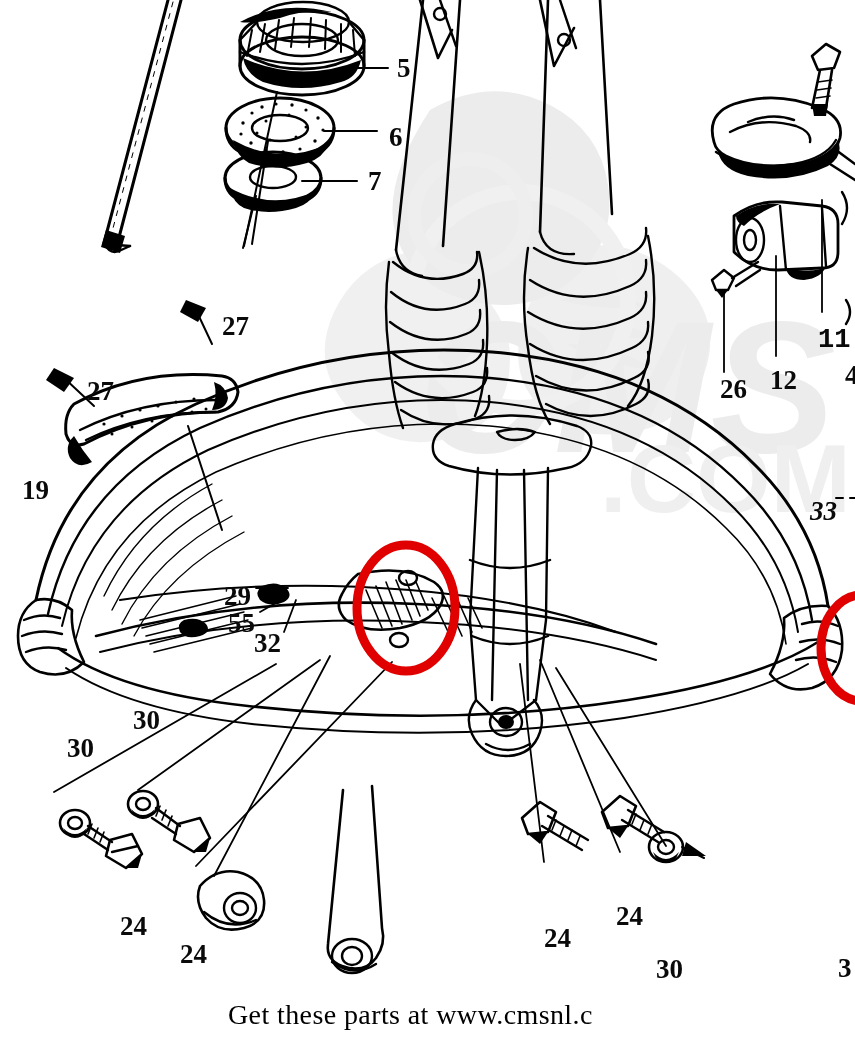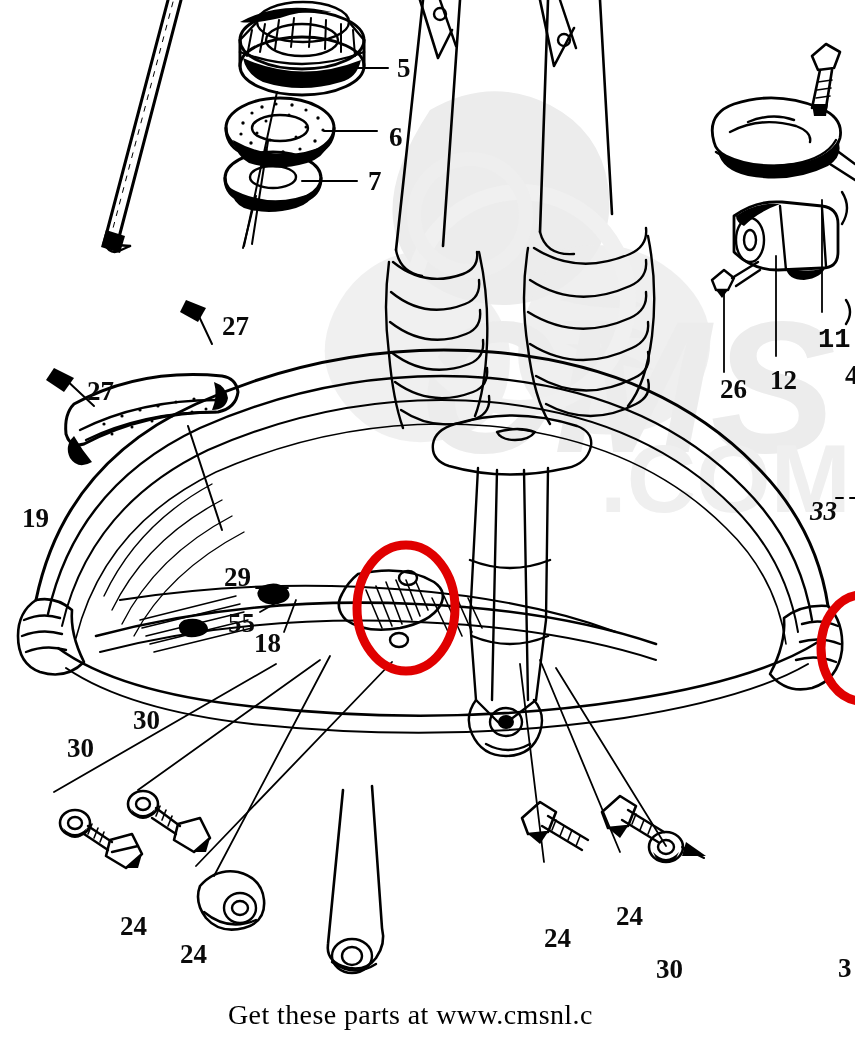--- a/index.html
+++ b/index.html
@@ -428,24 +428,24 @@
   <svg width="855" height="1040" viewBox="0 0 855 1040" style="position:absolute;left:0;top:0;">
     <ellipse cx="406" cy="608" rx="49" ry="63" fill="none" stroke="#e00000" stroke-width="9"></ellipse>
     <ellipse cx="862" cy="648" rx="41" ry="53" fill="none" stroke="#e00000" stroke-width="9"></ellipse>
   </svg>
 
   <div class="lbl" style="left:397px;top:55px;">5</div>
   <div class="lbl" style="left:389px;top:124px;">6</div>
   <div class="lbl" style="left:368px;top:168px;">7</div>
   <div class="lbl" style="left:222px;top:313px;">27</div>
   <div class="lbl" style="left:87px;top:378px;">27</div>
-  <div class="lbl" style="left:22px;top:505px;">19</div>
-  <div class="lbl" style="left:224px;top:564px;">29</div>
+  <div class="lbl" style="left:22px;top:477px;">19</div>
+  <div class="lbl" style="left:224px;top:583px;">29</div>
   <div class="lbl" style="left:228px;top:610px;">55</div>
-  <div class="lbl" style="left:254px;top:630px;">18</div>
+  <div class="lbl" style="left:254px;top:630px;">32</div>
   <div class="lbl" style="left:67px;top:735px;">30</div>
   <div class="lbl" style="left:133px;top:707px;">30</div>
   <div class="lbl" style="left:120px;top:913px;">24</div>
   <div class="lbl" style="left:180px;top:941px;">24</div>
   <div class="lbl" style="left:544px;top:925px;">24</div>
   <div class="lbl" style="left:616px;top:903px;">24</div>
   <div class="lbl" style="left:656px;top:956px;">30</div>
   <div class="lbl" style="left:720px;top:376px;">26</div>
   <div class="lbl" style="left:770px;top:367px;">12</div>
   <div class="lbl" style="left:818px;top:327px;font-family:Liberation Mono, monospace;">11</div>

